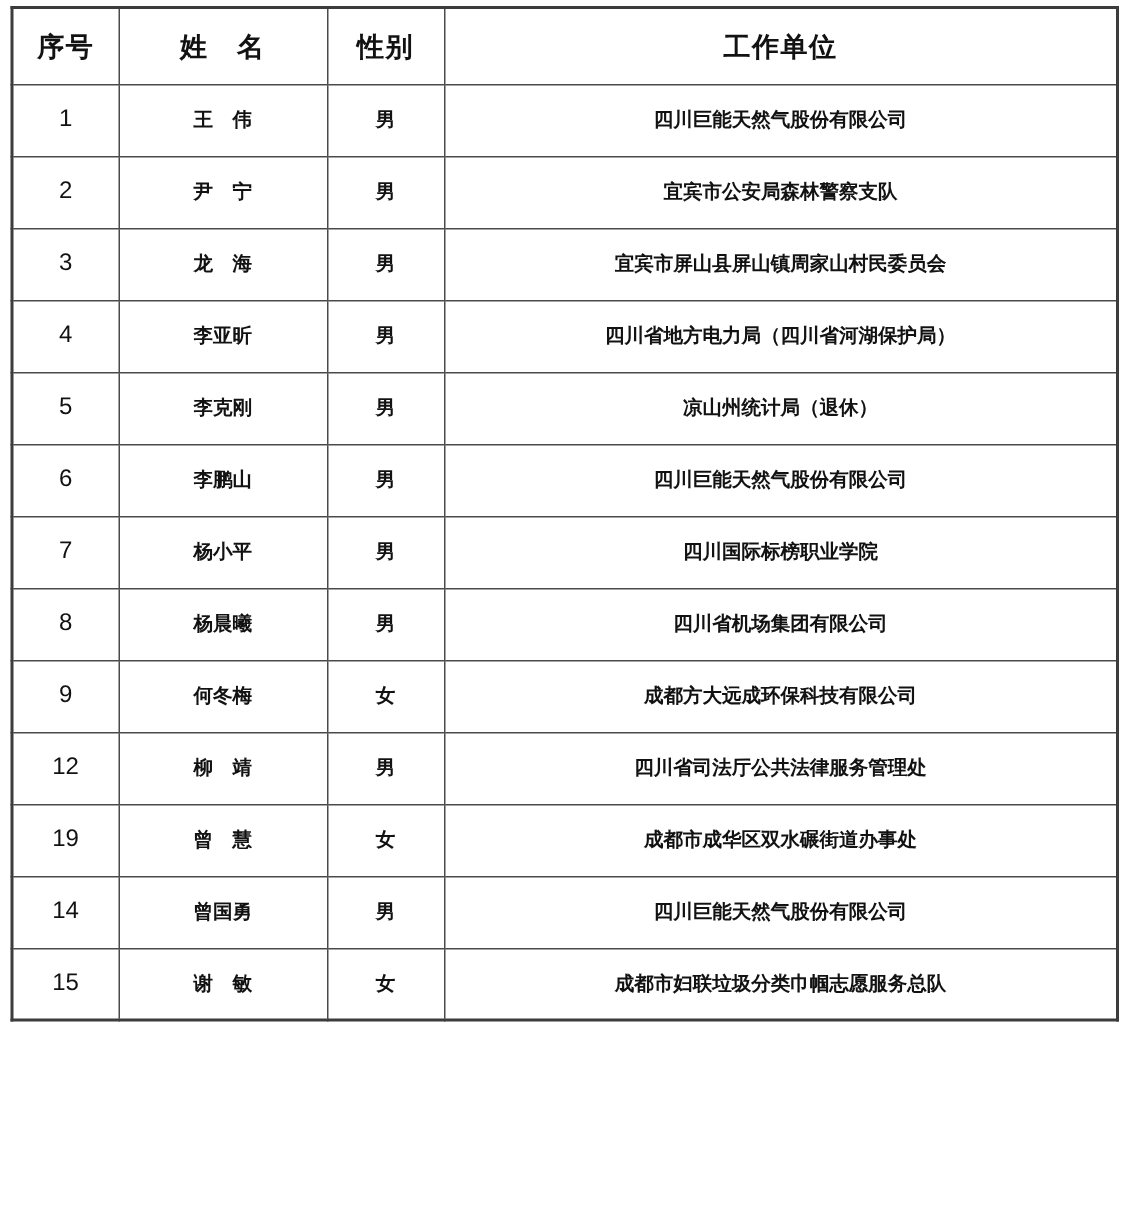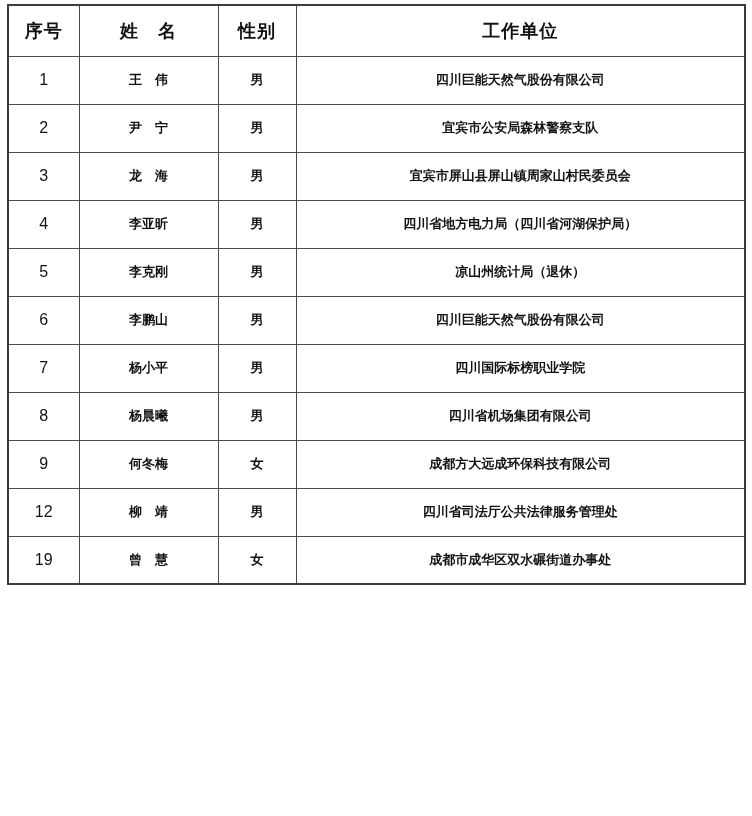--- a/index.html
+++ b/index.html
@@ -147,16 +147,28 @@
     <td class="col-unit">四川省司法厅公共法律服务管理处</td>
   </tr>
 
   <tr>
     <td class="col-index">19</td>
     <td class="col-name">曾　慧</td>
     <td class="col-gender">女</td>
     <td class="col-unit">成都市成华区双水碾街道办事处</td>
   </tr>
 
+  <tr>
+    <td class="col-index">14</td>
+    <td class="col-name">曾国勇</td>
+    <td class="col-gender">男</td>
+    <td class="col-unit">四川巨能天然气股份有限公司</td>
+  </tr>
 
+  <tr>
+    <td class="col-index">15</td>
+    <td class="col-name">谢　敏</td>
+    <td class="col-gender">女</td>
+    <td class="col-unit">成都市妇联垃圾分类巾帼志愿服务总队</td>
+  </tr>
 </tbody>
   </table>
 </div>
 
 </body></html>

